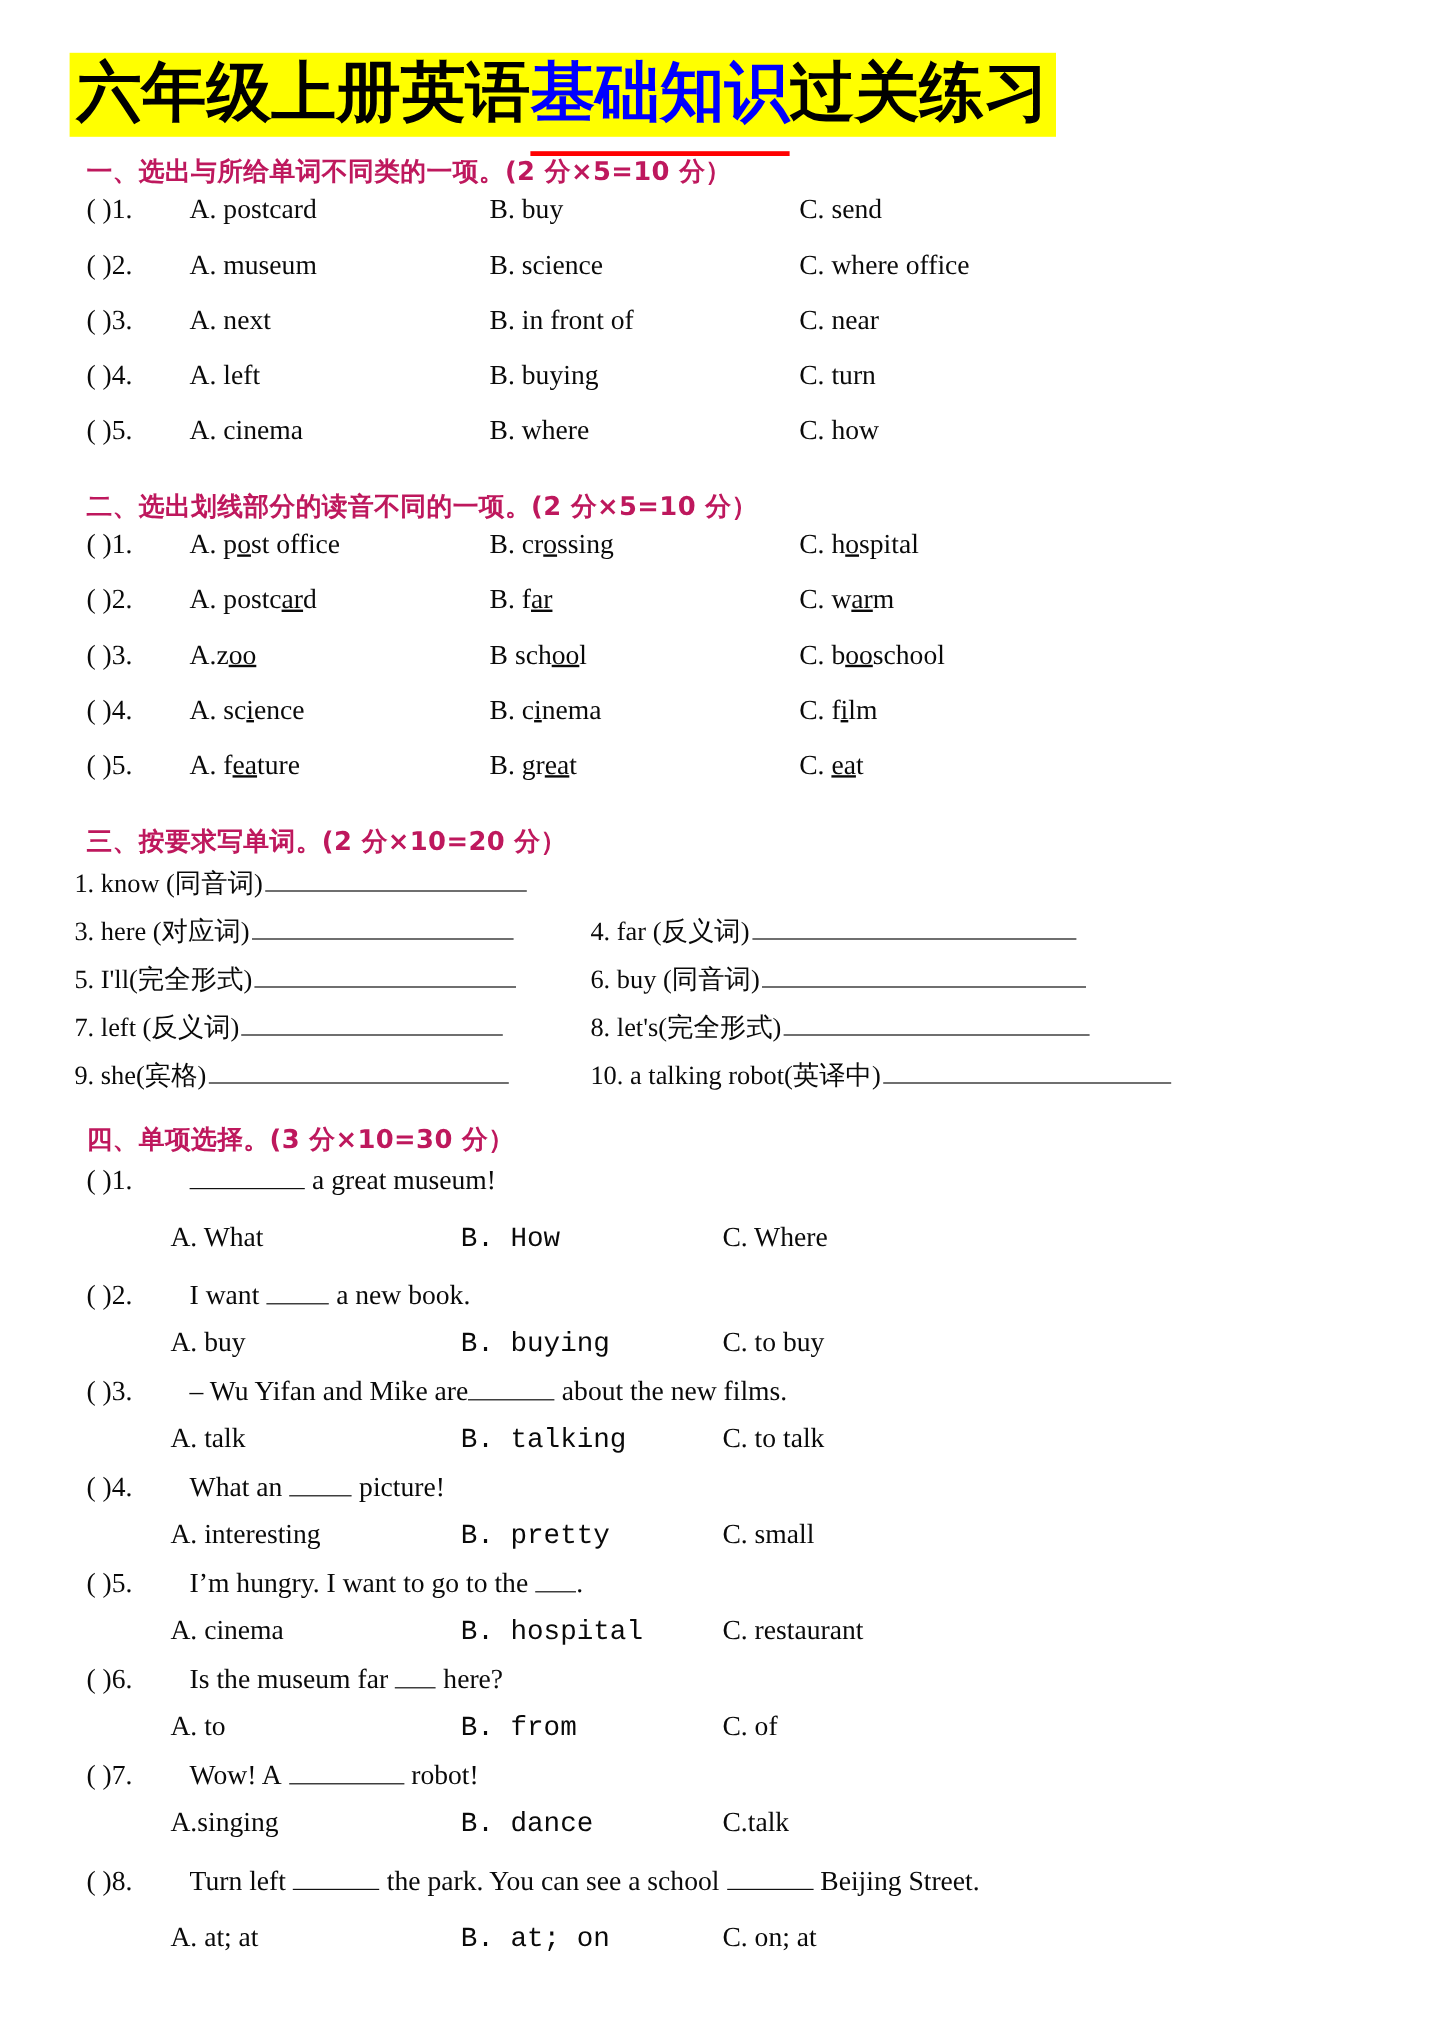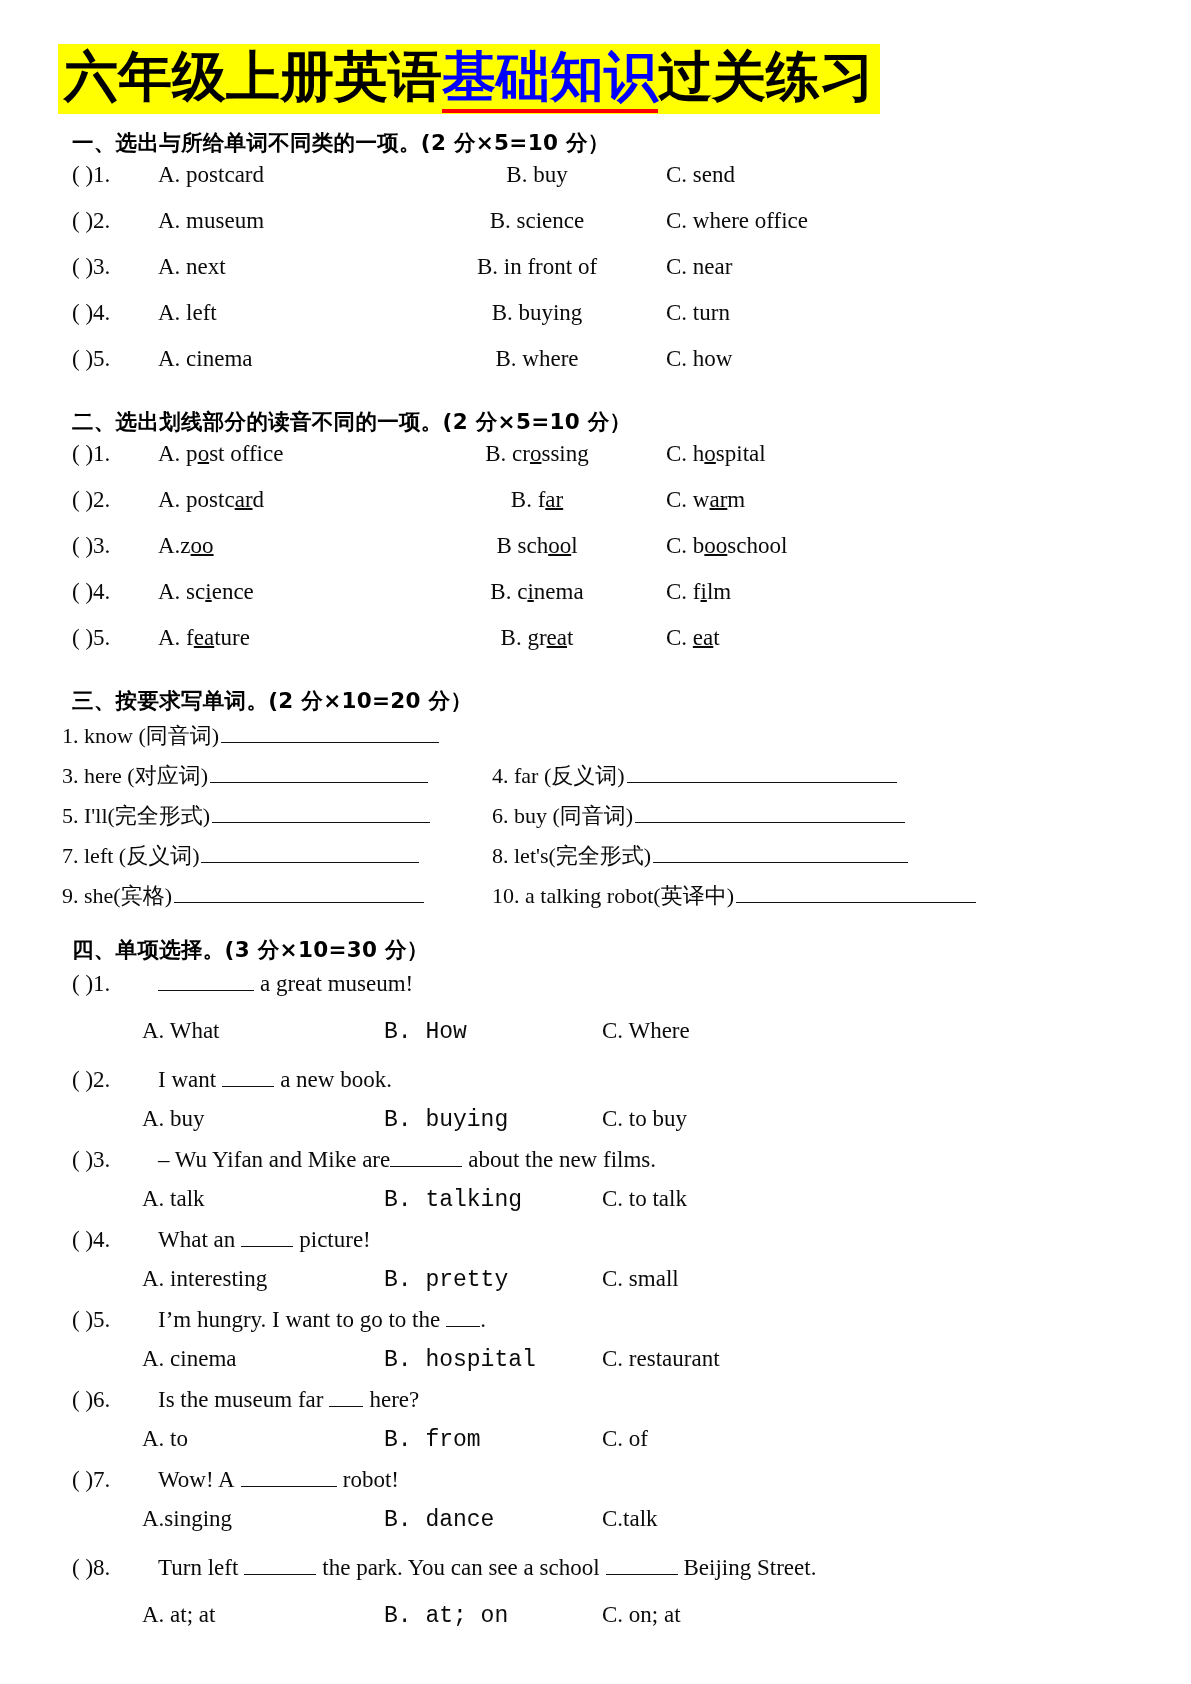--- a/index.html
+++ b/index.html
@@ -28,46 +28,46 @@
     font-family:"DejaVu Sans", sans-serif;
     font-weight:bold;
     font-size:54px;
     line-height:1.08;
     letter-spacing:0px;
     color:#000000;
   }
   .title-blue {
     color:#0000FF;
     border-bottom:4px solid #FF0000;
-    padding-bottom:1px;
+    padding-bottom:18px;
   }
 
   
   .section-head {
     font-family:"DejaVu Sans", sans-serif;
     font-weight:bold;
     font-size:21.5px;
     margin:14px 0 6px 72px;
     letter-spacing:0.3px;
-    color:#000000;
+    color:#be185d;
   }
 
   
   .qrow {
     display:flex;
     align-items:baseline;
     font-size:23px;
     line-height:1.0;
     margin:0 0 0 0;
     height:46px;
     padding-left:72px;
   }
   .paren { width:86px; flex:0 0 86px; }
   .optA  { width:250px; flex:0 0 250px; }
-  .optB  { width:258px; flex:0 0 258px;text-align:center; }
+  .optB  { width:258px; flex:0 0 258px; }
   .optC  { flex:0 0 auto; }
   u.ph { text-decoration:underline; text-underline-offset:1px; }
 
   
   .wordrow {
     display:flex;
     align-items:baseline;
     font-size:22px;
     height:40px;
     padding-left:62px;

